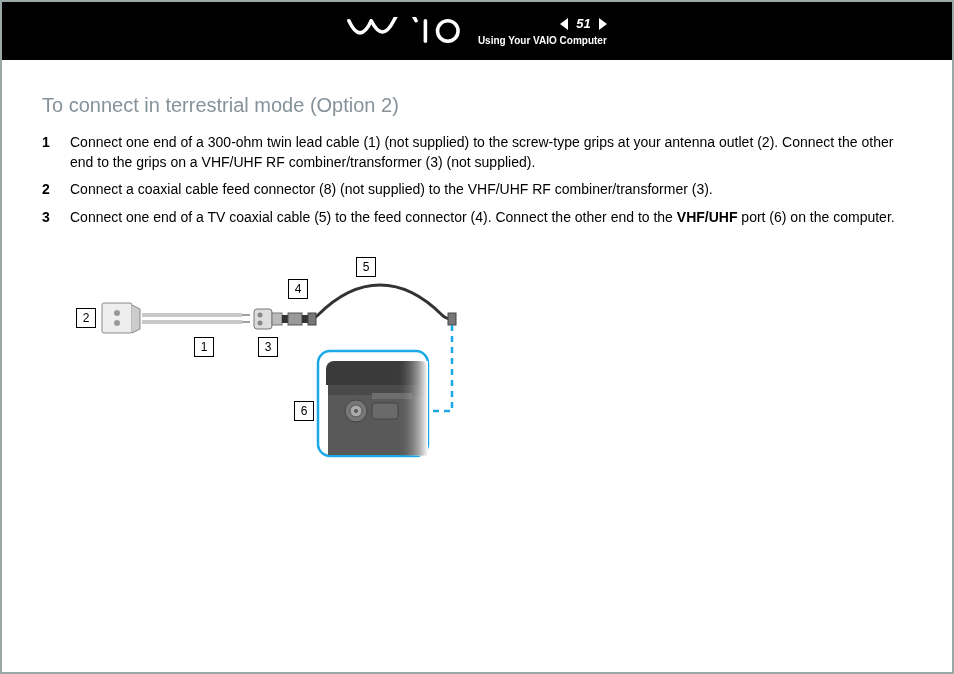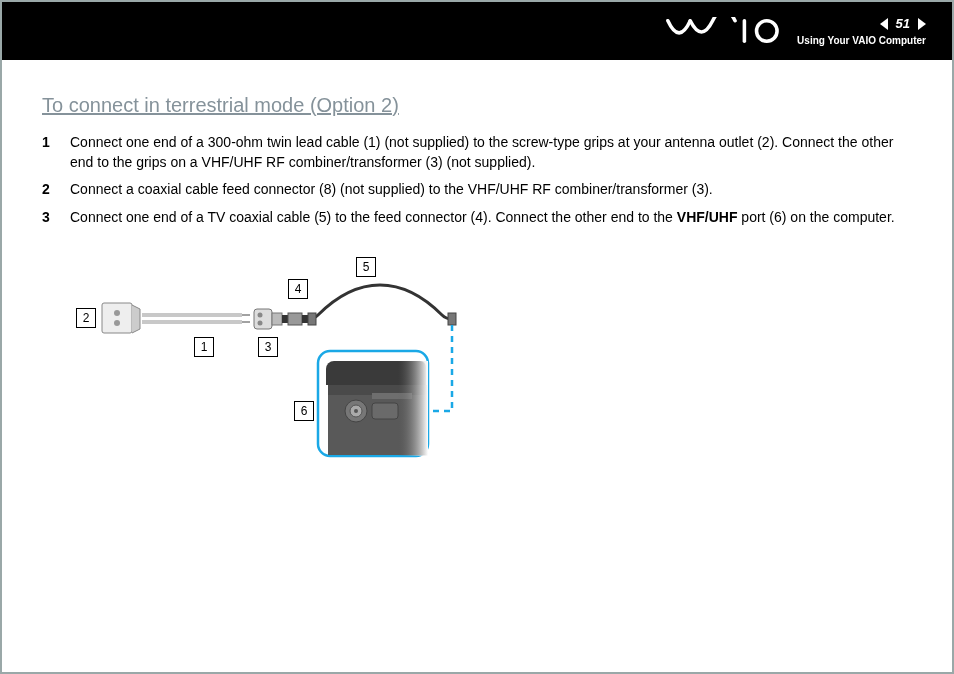--- a/index.html
+++ b/index.html
@@ -5,21 +5,21 @@
   * { box-sizing: border-box; margin: 0; padding: 0; }
   html, body { width: 954px; height: 674px; font-family: Arial, Helvetica, sans-serif; background: #fff; }
   .page { width: 954px; height: 674px; border: 2px solid #9aa8a8; position: relative; }
 
   
   .header {
     background: #000;
     height: 58px;
     display: flex;
     align-items: center;
-    justify-content: flex-end;
+    justify-content: center;
     padding: 0 26px;
     color: #fff;
   }
   .logo {
     display: flex; align-items: center;
   }
   .logo svg { height: 28px; }
   .hdr-right { text-align: right; }
   .hdr-nav {
     display: flex; align-items: center; justify-content: flex-end;
@@ -34,21 +34,20 @@
   .page-no { padding: 0 2px; }
   .hdr-section { font-size: 10px; font-weight: 700; }
 
   
   .content { padding: 34px 40px 0 40px; color: #000; }
   .heading {
     font-size: 20px;
     color: #85929a;
     font-weight: 400;
     margin-bottom: 16px;
-    text-decoration: underline;
   }
   ol.steps { list-style: none; }
   ol.steps > li {
     display: flex;
     margin-bottom: 8px;
     font-size: 14px;
     line-height: 1.4;
   }
   ol.steps .num {
     font-weight: 700;

